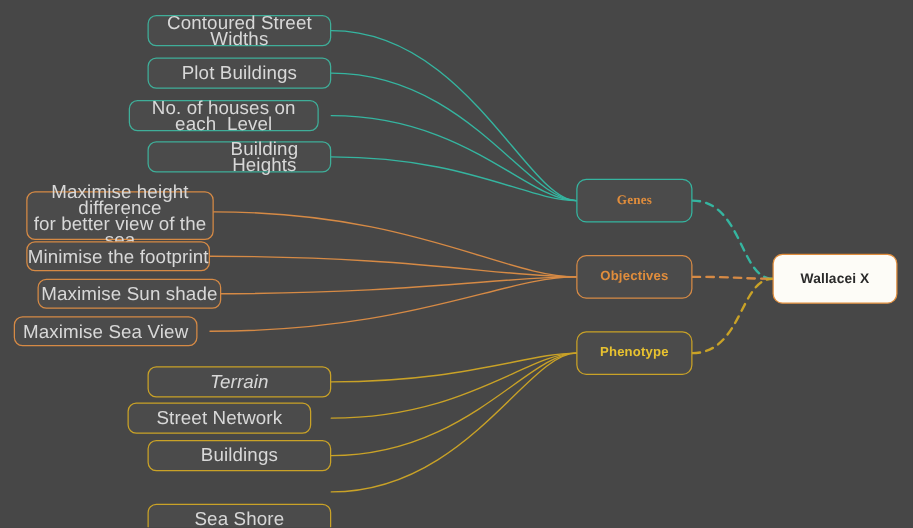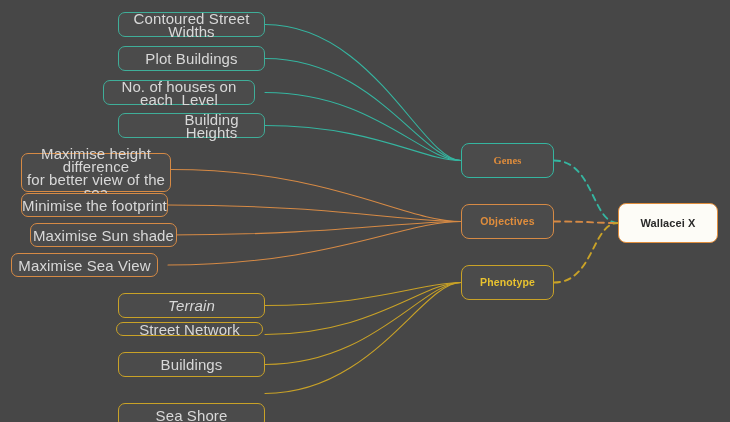--- a/index.html
+++ b/index.html
@@ -89,21 +89,21 @@
       <div class="node genes-group" style="left: 118px; top: 12px; width: 147px; height: 25px;">Contoured Street Widths</div>
       <div class="node genes-group" style="left: 118px; top: 46px; width: 147px; height: 25px;">Plot Buildings</div>
       <div class="node genes-group" style="left: 103px; top: 80px; width: 152px; height: 25px;">No. of houses on each  Level</div>
       <div class="node genes-group" style="left: 118px; top: 113px; width: 147px; height: 25px; padding-left: 40px;">Building Heights</div>
       <div class="node obj-group" style="left: 21px; top: 153px; width: 150px; height: 39px;">Maximise height difference
 for better view of the sea</div>
       <div class="node obj-group" style="left: 21px; top: 193px; width: 147px; height: 24px;">Minimise the footprint</div>
       <div class="node obj-group" style="left: 30px; top: 223px; width: 147px; height: 24px;">Maximise Sun shade</div>
       <div class="node obj-group" style="left: 11px; top: 253px; width: 147px; height: 24px;">Maximise Sea View</div>
       <div class="node pheno-group" style="left: 118px; top: 293px; width: 147px; height: 25px; font-style: italic;">Terrain</div>
-      <div class="node pheno-group" style="left: 116px; top: 322px; width: 147px; height: 14px;">Street Network</div>
+      <div class="node pheno-group" style="left: 102px; top: 322px; width: 147px; height: 25px;">Street Network</div>
       <div class="node pheno-group" style="left: 118px; top: 352px; width: 147px; height: 25px;">Buildings</div>
       <div class="node pheno-group" style="left: 118px; top: 403px; width: 147px; height: 25px;">Sea Shore</div>
       <div class="node hub genes-group" style="left: 461px; top: 143px; width: 93px; height: 35px; font-family: Liberation Serif, serif;">Genes</div>
       <div class="node hub obj-group" style="left: 461px; top: 204px; width: 93px; height: 35px;">Objectives</div>
       <div class="node hub pheno-group" style="left: 461px; top: 265px; width: 93px; height: 35px;">Phenotype</div>
       <div class="node root" style="left: 618px; top: 203px; width: 100px; height: 40px;">Wallacei X</div>
     </div>
 </div>
 
 </body></html>

